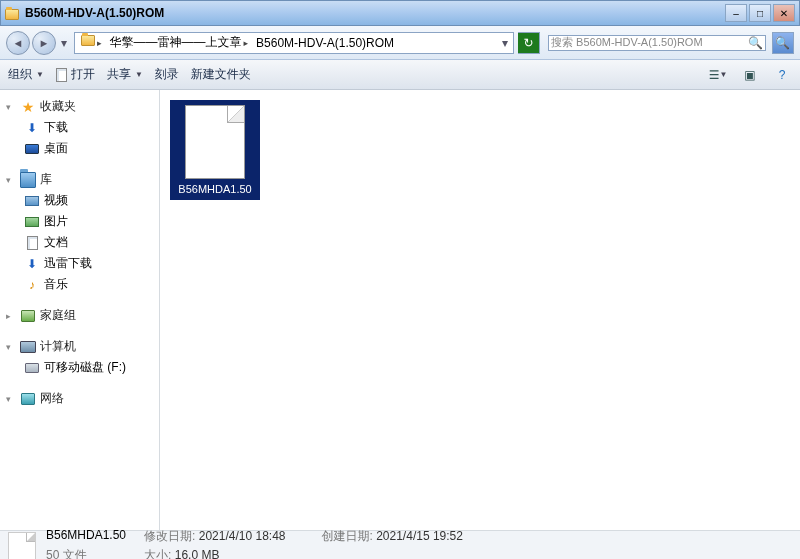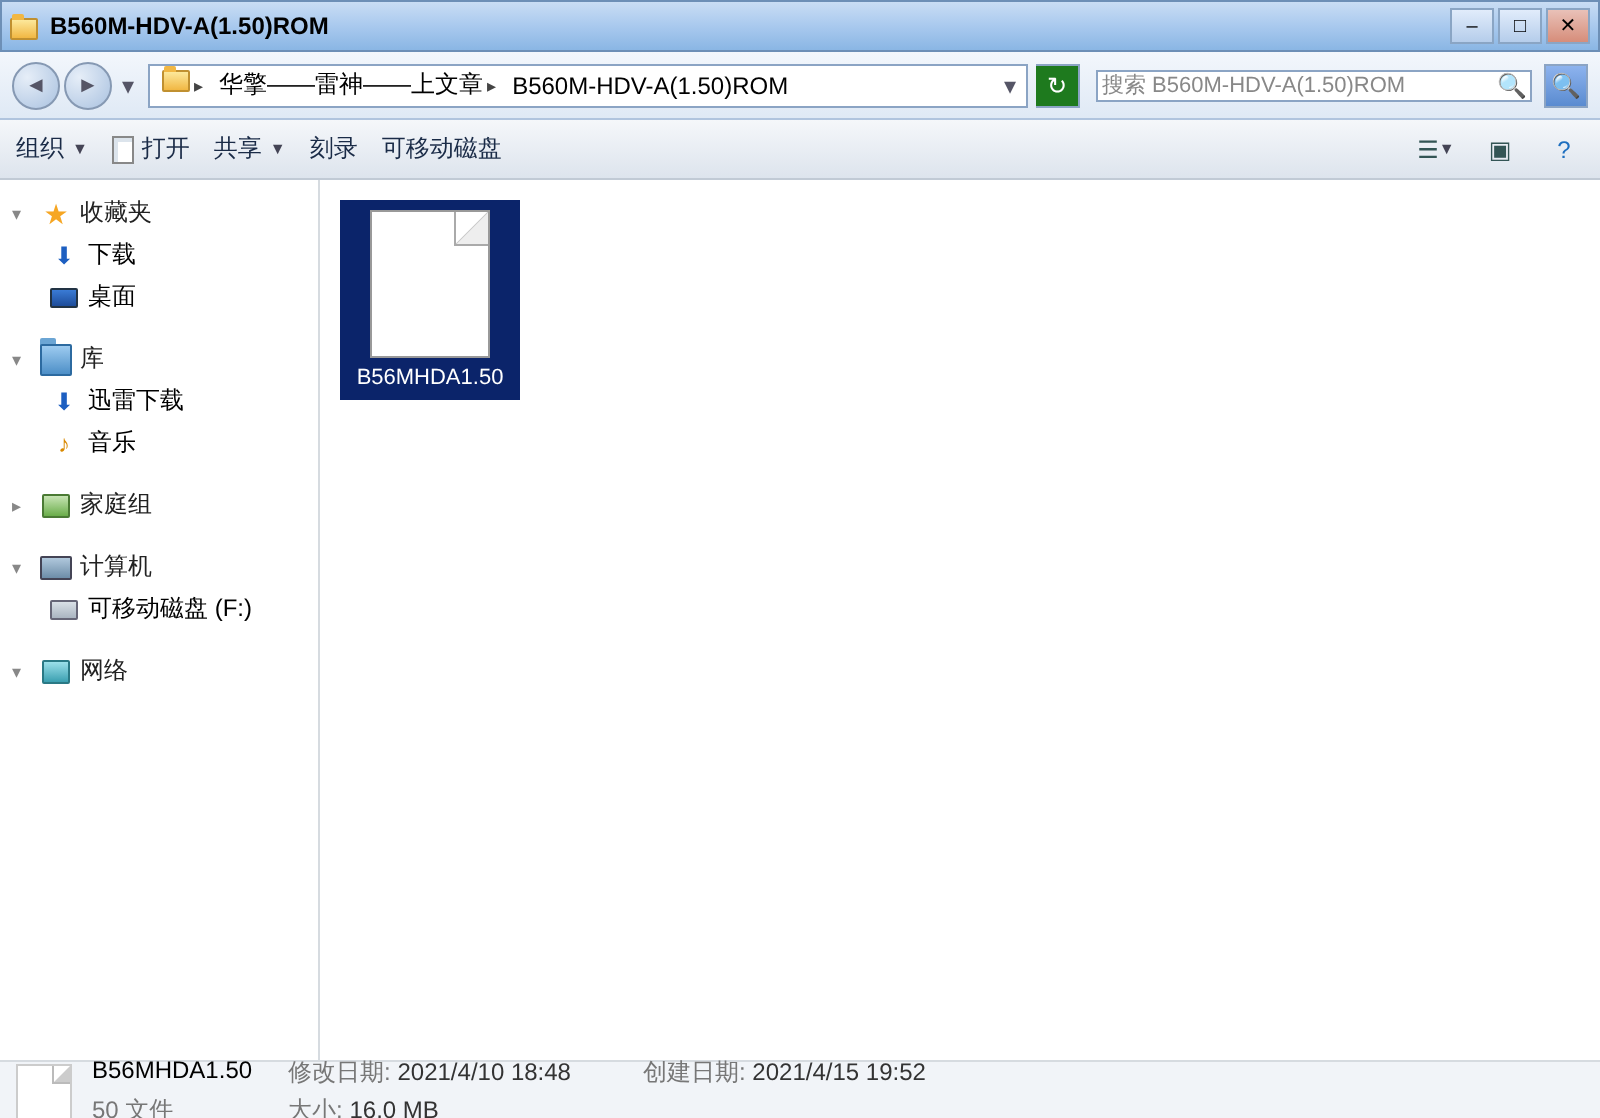--- a/index.html
+++ b/index.html
@@ -127,21 +127,21 @@
       <span>打开</span>
     </div>
   <div class="item">
       <span>共享</span> 
       <span class="dd">▼</span>
     </div>
   <div class="item">
       <span>刻录</span>
     </div>
   <div class="item">
-      <span>可移动磁盘</span>
+      <span>新建文件夹</span>
     </div>
   <div class="spacer"></div>
   <div class="ricon">☰ <span class="dd">▼</span></div>
   <div class="ricon">▣</div>
   <div class="ricon" style="color:#1e6fbf">?</div>
 </div>
 
 <div class="main">
   <div class="sidebar">
 
@@ -164,20 +164,38 @@
     </div>
 
     <div class="sb-section">
       <div class="sb-header">
         <span class="sb-chevron">▾</span>
         <span class="hicon">
             <span class="lib-folder"></span>
           </span>
         <span class="hlabel">库</span>
       </div>
+      <div class="sb-item">
+          <span class="iicon">
+            <span class="vid-i"></span>
+          </span>
+          <span>视频</span>
+        </div>
+      <div class="sb-item">
+          <span class="iicon">
+            <span class="pic-i"></span>
+          </span>
+          <span>图片</span>
+        </div>
+      <div class="sb-item">
+          <span class="iicon">
+            <span class="doc-i"></span>
+          </span>
+          <span>文档</span>
+        </div>
       <div class="sb-item">
           <span class="iicon blue-down">⬇</span>
           <span>迅雷下载</span>
         </div>
       <div class="sb-item">
           <span class="iicon music-i">♪</span>
           <span>音乐</span>
         </div>
     </div>
 

